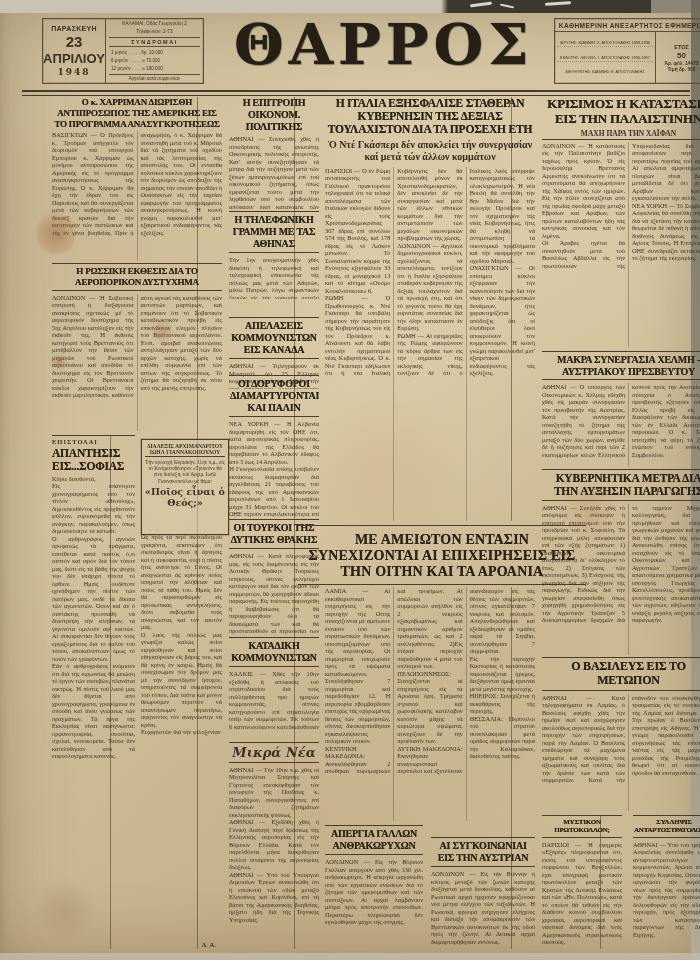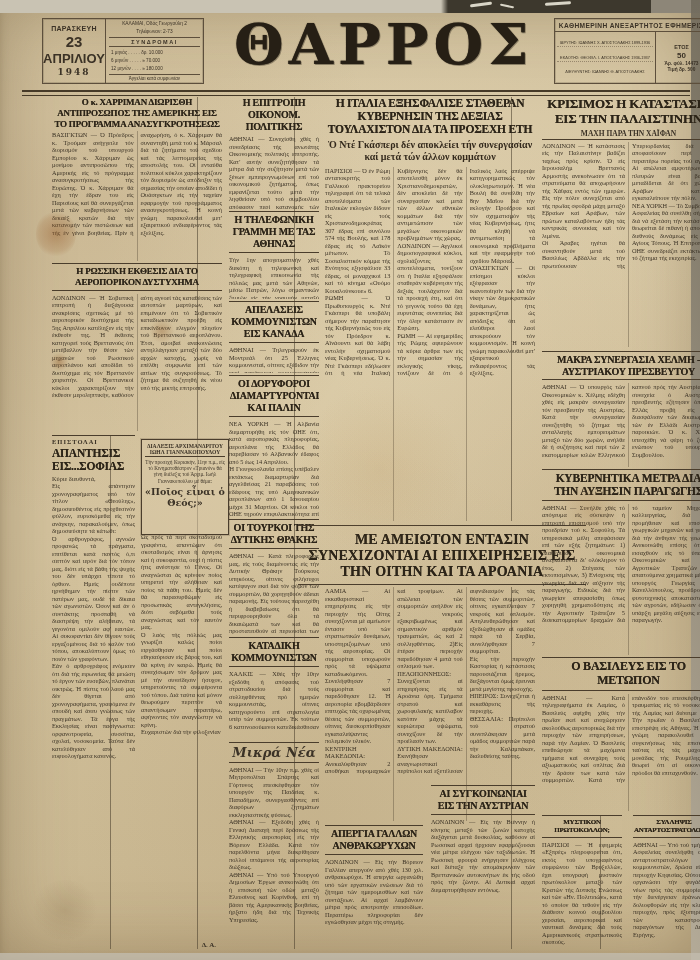--- a/index.html
+++ b/index.html
@@ -173,21 +173,21 @@
     <article class="art" style="left:202px;top:0;width:90px;height:112px;">
       <h2 class="hd hd-8">Η ΕΠΙΤΡΟΠΗ ΟΙΚΟΝΟΜ. ΠΟΛΙΤΙΚΗΣ</h2>
       <div class="bd">ΑΘΗΝΑΙ — Συνεχίσθη χθές ή συνεδρίασις τής ανωτάτης Οικονομικής πολιτικής επιτροπής. Κατ' αυτήν συνεζητήθησαν τά μέτρα διά τήν συζήτησιν μετά τών ξένων εμπειρογνωμόνων επί τού οικονομικού ζητήματος, όπως εμφανίζεται τούτο μετά τήν ληφθείσαν υπό τού συμβουλίου απόφασιν περί κατανομής τών πιστώσεων τού σχεδίου Μάρσαλ διά τό οικονομικόν έτος 1948—1949, ώς τακτικού καί εκτάκτου. Περαιτέρω πληροφορίαι δέν εγνώσθησαν μέχρι τής στιγμής.</div>
     </article>
 
     <article class="art" style="left:202px;top:114px;width:90px;height:88px;">
       <h2 class="hd hd-8 rules">Η ΤΗΛΕΦΩΝΙΚΗ ΓΡΑΜΜΗ ΜΕ ΤΑΣ ΑΘΗΝΑΣ</h2>
       <div class="bd">Τήν 1ην απογευματινήν χθές διεκόπη ή τηλεφωνική καί τηλεγραφική επικοινωνία τής πόλεώς μας μετά τών Αθηνών, μέσω Πατρών, λόγω σημαντικών ζημιών είς τήν γραμμήν μεταξύ Πύργου καί Καλαμών. Αί σχετικαί επισκευαί ήρχισαν ήδη υπό τών αρμοδίων συνεργείων.</div>
     </article>
 
-    <article class="art" style="left:202px;top:204px;width:90px;height:72px;">
+    <article class="art" style="left:202px;top:220px;width:90px;height:72px;">
       <h2 class="hd hd-8 rules">ΑΠΕΛΑΣΕΙΣ ΚΟΜΜΟΥΝΙΣΤΩΝ ΕΙΣ ΚΑΝΑΔΑ</h2>
       <div class="bd">ΑΘΗΝΑΙ — Τηλεγραφούν έκ Μοντρεάλ ότι 25 Έλληνες κομμουνισταί, οίτινες εξέδιδον τήν εκεί παράνομον κομμουνιστικήν εφημερίδα, απηλάθησαν έκ Καναδά. Ούτοι επεβιβάσθησαν Ιταλικού ατμοπλοίου, θά μεταφερθούν δέ είς Ιταλίαν καί εκείθεν είς Ελλάδα.</div>
     </article>
 
     <article class="art" style="left:202px;top:278px;width:90px;height:142px;">
       <h2 class="hd hd-8 rules">ΟΙ ΔΟΡΥΦΟΡΟΙ ΔΙΑΜΑΡΤΥΡΟΝΤΑΙ ΚΑΙ ΠΑΛΙΝ</h2>
       <div class="bd">ΝΕΑ ΥΟΡΚΗ — Ή Αλβανία διεμαρτυρήθη είς τόν ΟΗΕ ότι, κατά αεροπορικάς πληροφορίας, αεροπλάνα τής Ελλάδος θά παρεβίασαν τό Αλβανικόν έδαφος από 5 έως 14 Απριλίου.
 Ή Γιουγκοσλαυΐα επίσης υπέβαλεν εκτάκτως διαμαρτυρίαν διά αγγελθείσας 21 παραβάσεις τού εδάφους της υπό Αμερικανικών αεροπλάνων από 1 Ιανουαρίου μέχρι 31 Μαρτίου. Οί κύκλοι τού ΟΗΕ τηρούν επιφυλακτικότητα επί τών καταγγελιών τούτων, αίτινες θεωρούνται μέρος τής γνωστής τακτικής τών δορυφόρων.</div>
     </article>
 
@@ -228,21 +228,21 @@
 Είς τήν περιοχήν Καστορίας ή κατάστασις παρουσιάζεται ήρεμος, διεξάγονται όμως έρευναι μετά μεγίστης προσοχής.
 ΗΠΕΙΡΟΣ: Συνεχίζεται ή εκκαθάρισις τής περιοχής.
 ΘΕΣΣΑΛΙΑ: Περίπολοι τού στρατού συνεπλάκησαν μετά ομάδος συμμοριτών παρά τήν Καλαμπάκαν, διαλυθείσης ταύτης.</div>
     </article>
 
     <article class="art" style="left:298px;top:728px;width:98px;height:124px;">
       <h2 class="hd hd-8 rules">ΑΠΕΡΓΙΑ ΓΑΛΛΩΝ ΑΝΘΡΑΚΩΡΥΧΩΝ</h2>
       <div class="bd">ΛΟΝΔΙΝΟΝ — Είς τήν Βόρειον Γαλλίαν απεργούν από χθές 130 χιλ. ανθρακωρύχοι. Ή απεργία ωργανώθη υπό τών εργατικών ενώσεων διά τό ζήτημα τών ημερομισθίων καί τών συντάξεων. Αί αρχαί λαμβάνουν μέτρα πρός αποτροπήν επεισοδίων. Περαιτέρω πληροφορίαι δέν εγνώσθησαν μέχρι τής στιγμής.</div>
     </article>
 
-    <article class="art" style="left:404px;top:688px;width:104px;height:124px;">
+    <article class="art" style="left:404px;top:740px;width:104px;height:124px;">
       <h2 class="hd hd-8 rules">ΑΙ ΣΥΓΚΟΙΝΩΝΙΑΙ ΕΙΣ ΤΗΝ ΑΥΣΤΡΙΑΝ</h2>
       <div class="bd">ΛΟΝΔΙΝΟΝ — Είς τήν Βιέννην ή κίνησις μεταξύ τών ζωνών κατοχής διεξάγεται μετά δυσκολίας, καθόσον αί Ρωσσικαί αρχαί ήρχισαν εφαρμόζουσαι νέα μέτρα ελέγχου τών ταξιδιωτών. Ή Ρωσσική φρουρά ενήργησεν ελέγχους καί διέταξε τήν απομάκρυνσιν τών Βρεττανικών αυτοκινήτων έκ τής οδού πρός τήν ζώνην. Αί Δυτικαί αρχαί διεμαρτυρήθησαν εντόνως.</div>
     </article>
 
     <article class="art" style="left:515px;top:0;width:173px;height:250px;">
       <h2 class="hd hd-13">ΚΡΙΣΙΜΟΣ Η ΚΑΤΑΣΤΑΣΙΣ ΕΙΣ ΤΗΝ ΠΑΛΑΙΣΤΙΝΗΝ</h2>
       <div class="subhead">ΜΑΧΗ ΠΑΡΑ ΤΗΝ ΧΑΪΦΑΝ</div>
       <div class="bd cols2">ΛΟΝΔΙΝΟΝ — Ή κατάστασις είς τήν Παλαιστίνην βαδίζει ταχέως πρός κρίσιν. Ό είς Ιερουσαλήμ Βρεττανός Αρμοστής ανεκοίνωσεν ότι τά στρατεύματα θά αποχωρήσουν τής Χάϊφας εντός τών ημερών. Είς τήν πόλιν συνεχίζεται από τής πρωΐας σφοδρά μάχη μεταξύ Εβραίων καί Αράβων, τών πρώτων καταλαβόντων ήδη τάς κεντρικάς συνοικίας καί τόν λιμένα.
 Οί Άραβες ηγέται θά συναντηθούν μετά τού Βασιλέως Αβδάλλα είς τήν πρωτεύουσαν τής Υπεριορδανίας διά νά αποφασίσουν περί τής περαιτέρω πορείας τού αγώνος. Αί απώλειαι αμφοτέρων τών πλευρών είναι βαρείαι, μεταδίδεται δέ ότι χιλιάδες Αράβων κατοίκων εγκαταλείπουν τήν πόλιν.
 ΝΕΑ ΥΟΡΚΗ — Τό Συμβούλιον Ασφαλείας θά συνέλθη σήμερον διά νά εξετάση τήν κατάστασιν, θεωρείται δέ πιθανή ή αποστολή διεθνούς δυνάμεως είς τούς Αγίους Τόπους. Ή Επιτροπή τού ΟΗΕ συνεδριάζει εκτάκτως διά τό ζήτημα τής εκεχειρίας.</div>

